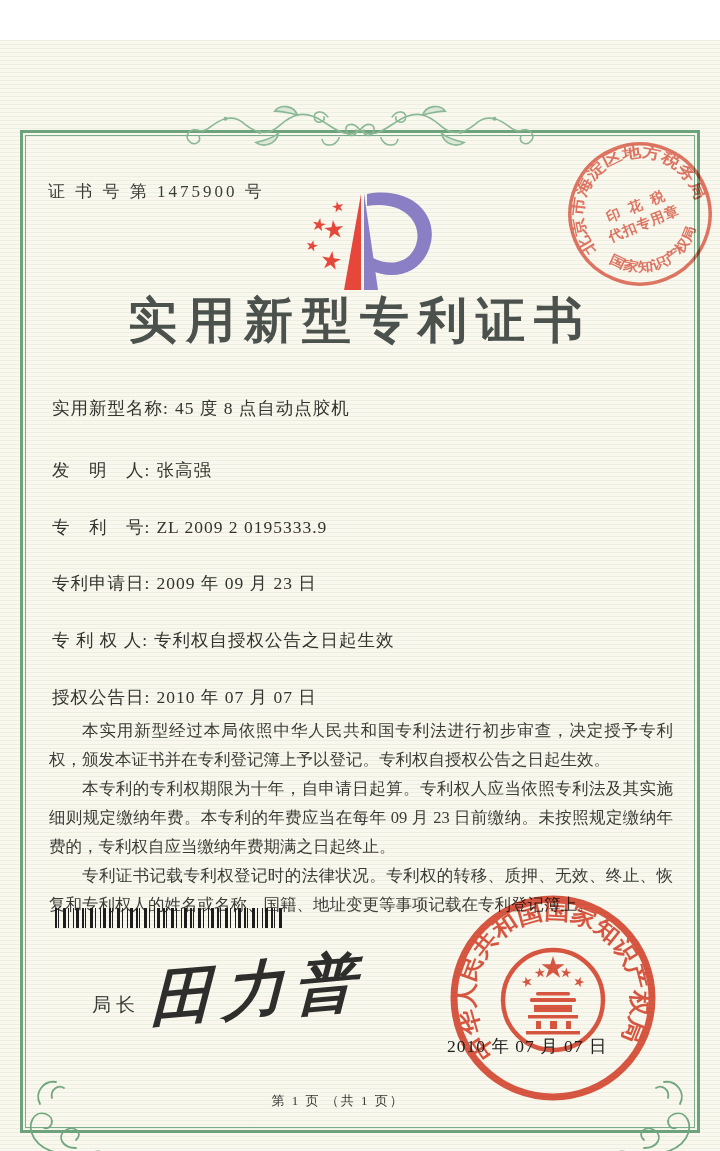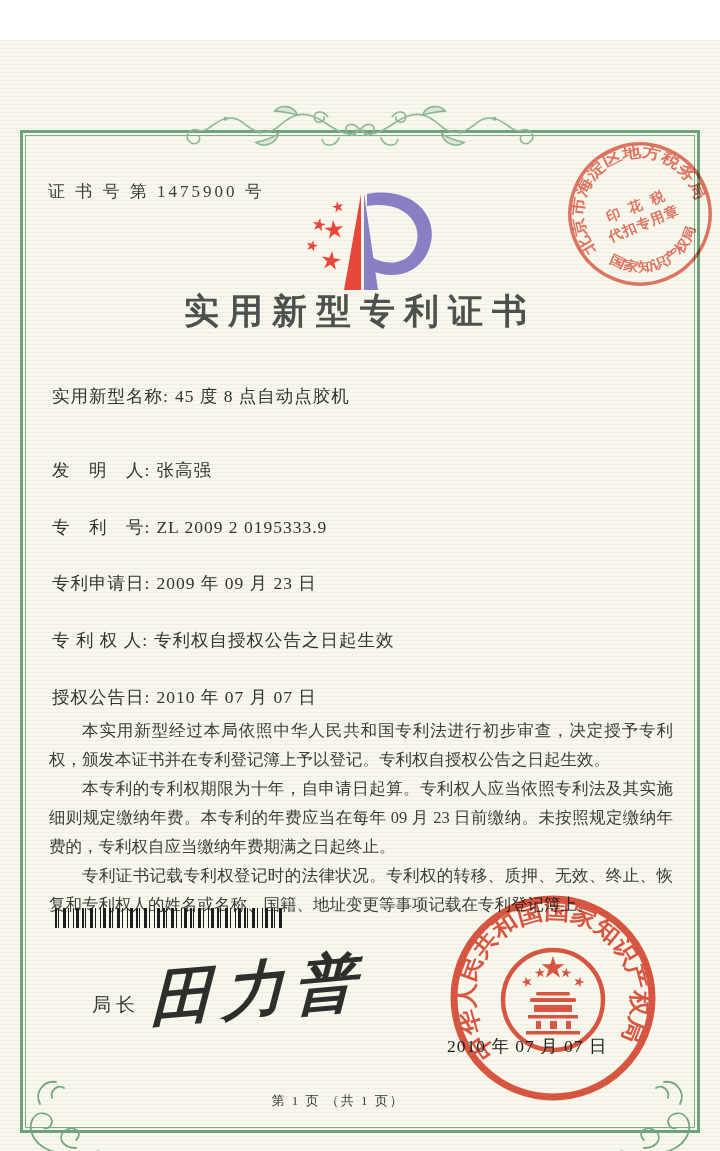--- a/index.html
+++ b/index.html
@@ -27,25 +27,25 @@
   .orn-bl{ left:6px; top:1018px; width:110px; height:110px; }
   .orn-br{ right:6px; top:1018px; width:110px; height:110px; transform:scale(-1,1); }
 
   .cert-no{
     position:absolute; left:48px; top:140px; font-size:17px; color:#3c3c38;
     letter-spacing:3px;
   }
   .logo{ position:absolute; left:283px; top:148px; width:156px; height:104px; }
   .title{
     position:absolute; left:0; top:248px; width:720px; text-align:center;
-    font-size:35px; font-weight:700; color:#4b514c; letter-spacing:9px;
+    font-size:49px; font-weight:700; color:#4b514c; letter-spacing:9px;
   }
   .fields{ position:absolute; left:52px; top:0; width:620px; }
   .field{ position:absolute; left:0; white-space:nowrap; font-size:17.5px; color:#33332f; letter-spacing:1px; }
-  .f0{ top:344px; } .f1{ top:418px;text-align:center; } .f2{ top:475px; }
+  .f0{ top:356px; } .f1{ top:418px;text-align:center; } .f2{ top:475px; }
   .f3{ top:531px; } .f4{ top:588px; } .f5{ top:645px; }
   .field .lbl{ margin-right:6px; }
   .paras{
     position:absolute; left:49px; top:676px; width:624px;
     font-size:16.5px; line-height:29px; color:#3b3b37; text-align:justify;
   }
   .paras p{ text-indent:2em; }
   .barcode{
     position:absolute; left:55px; top:868px; width:228px; height:20px;
     background:repeating-linear-gradient(90deg,

